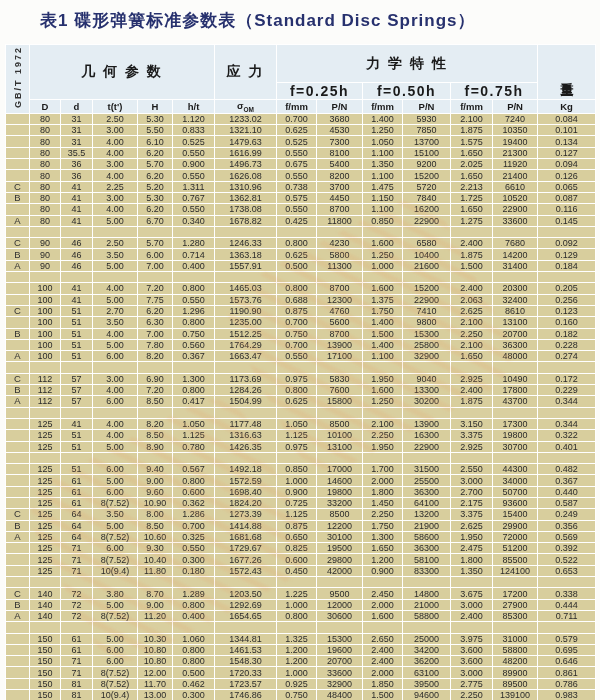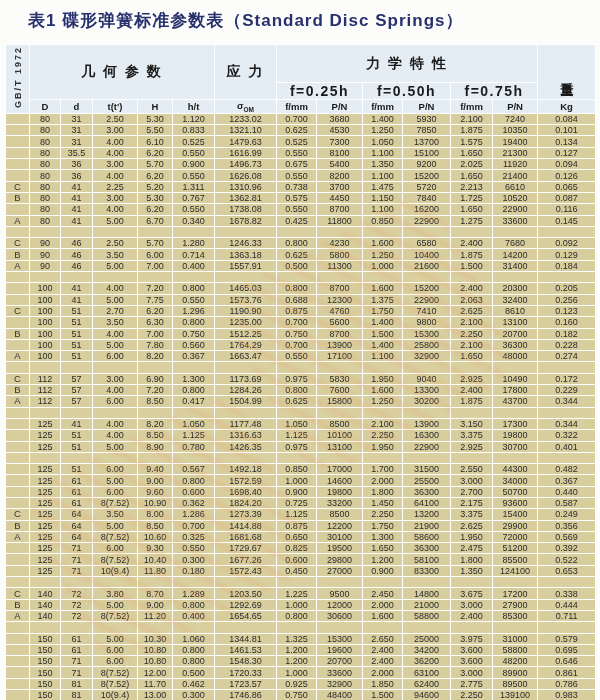--- a/index.html
+++ b/index.html
@@ -5,21 +5,21 @@
   * { margin:0; padding:0; box-sizing:border-box; }
   html,body { width:600px; height:700px; }
   body {
     position:relative;
     background:#fcfcfa;
     font-family:"Liberation Sans", sans-serif;
     overflow:hidden;
     color:#222;
   }
   .page-title {
-    position:absolute; top:9px; left:28px;
+    position:absolute; top:9px; left:40px;
     font-size:17px; font-weight:bold; color:#27316e;
     letter-spacing:1px; white-space:nowrap;
   }
   .table-wrap { position:absolute; top:44px; left:5px; width:590px; }
   table {
     width:100%; border-collapse:collapse; table-layout:fixed;
   }
   th, td { border:1px solid #ffffff; padding:0; text-align:center; overflow:hidden; }
   thead th { background:#e4edf3; color:#1a1a1a; font-weight:bold; }
   tr.hA { height:38px; }
@@ -757,21 +757,21 @@
         </tr>
         <tr>
           <td class="cls"></td>
           <td>125</td>
           <td>71</td>
           <td>10(9.4)</td>
           <td>11.80</td>
           <td>0.180</td>
           <td>1572.43</td>
           <td>0.450</td>
-          <td>27000</td>
+          <td>42000</td>
           <td>0.900</td>
           <td>83300</td>
           <td>1.350</td>
           <td>124100</td>
           <td>0.653</td>
         </tr>
         <tr class="sep">
           <td></td>
           <td></td>
           <td></td>
@@ -919,21 +919,21 @@
           <td class="cls"></td>
           <td>150</td>
           <td>81</td>
           <td>8(7.52)</td>
           <td>11.70</td>
           <td>0.462</td>
           <td>1723.57</td>
           <td>0.925</td>
           <td>32900</td>
           <td>1.850</td>
-          <td>62400</td>
+          <td>39500</td>
           <td>2.775</td>
           <td>89500</td>
           <td>0.786</td>
         </tr>
         <tr>
           <td class="cls"></td>
           <td>150</td>
           <td>81</td>
           <td>10(9.4)</td>
           <td>13.00</td>

